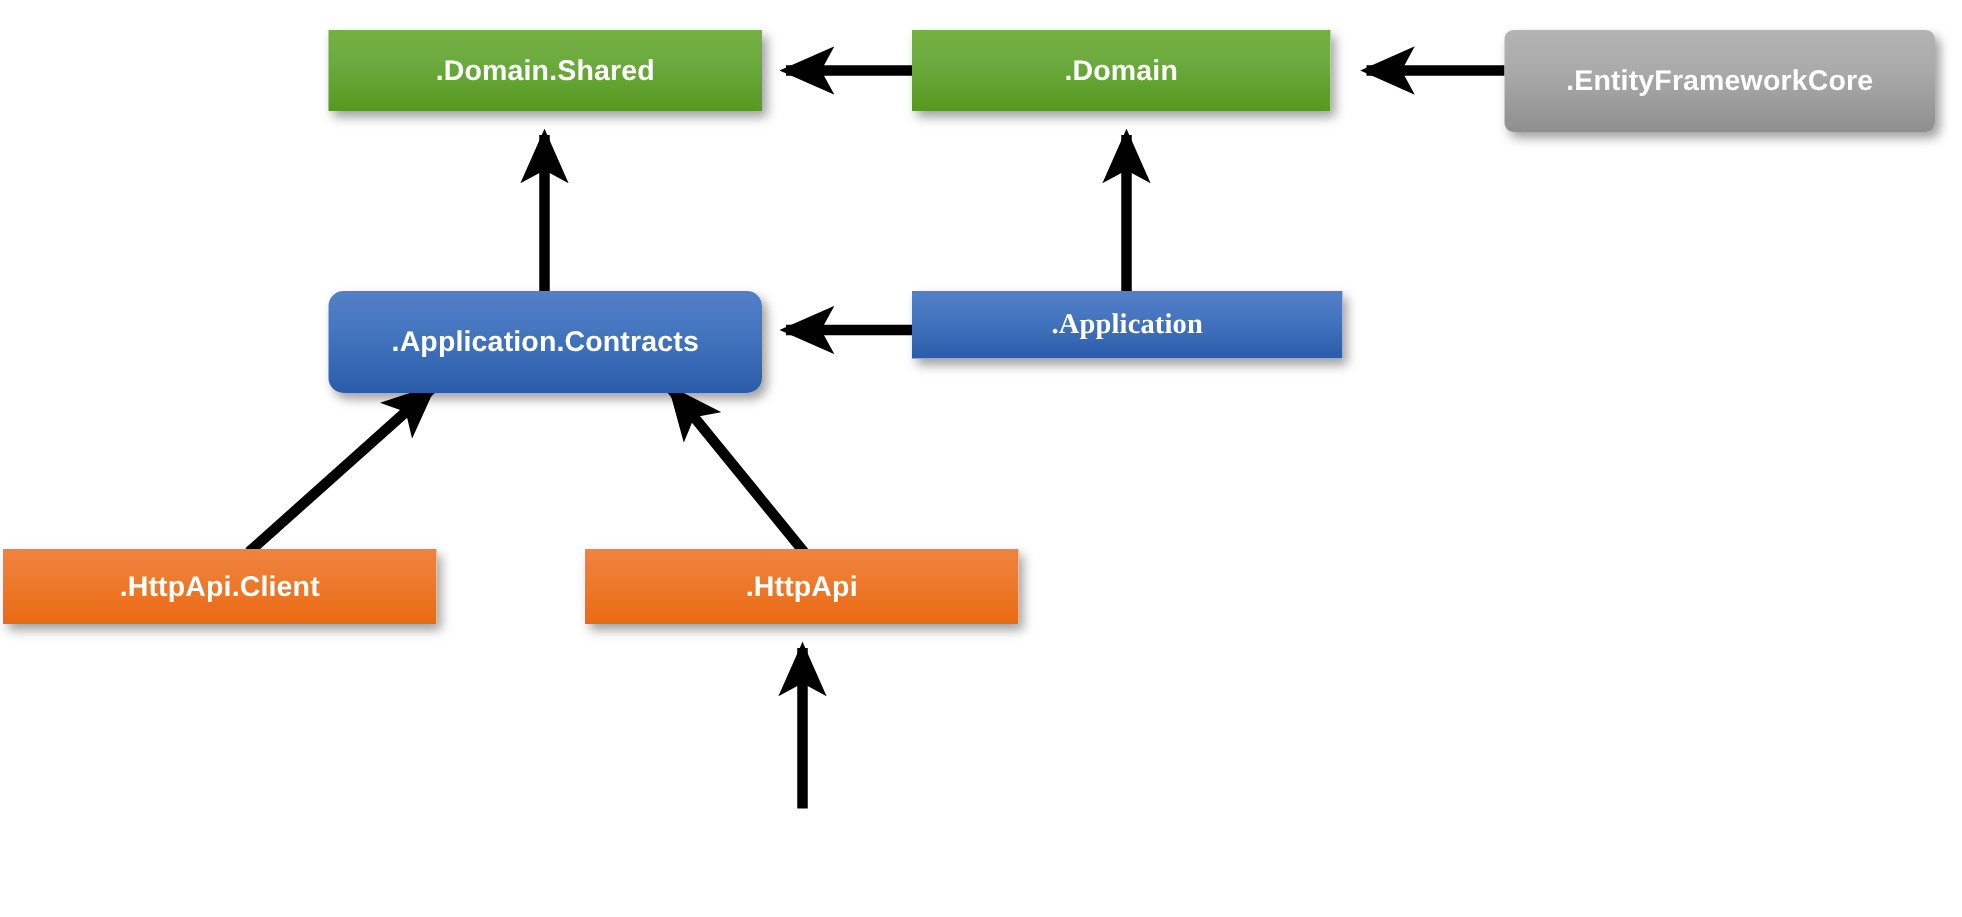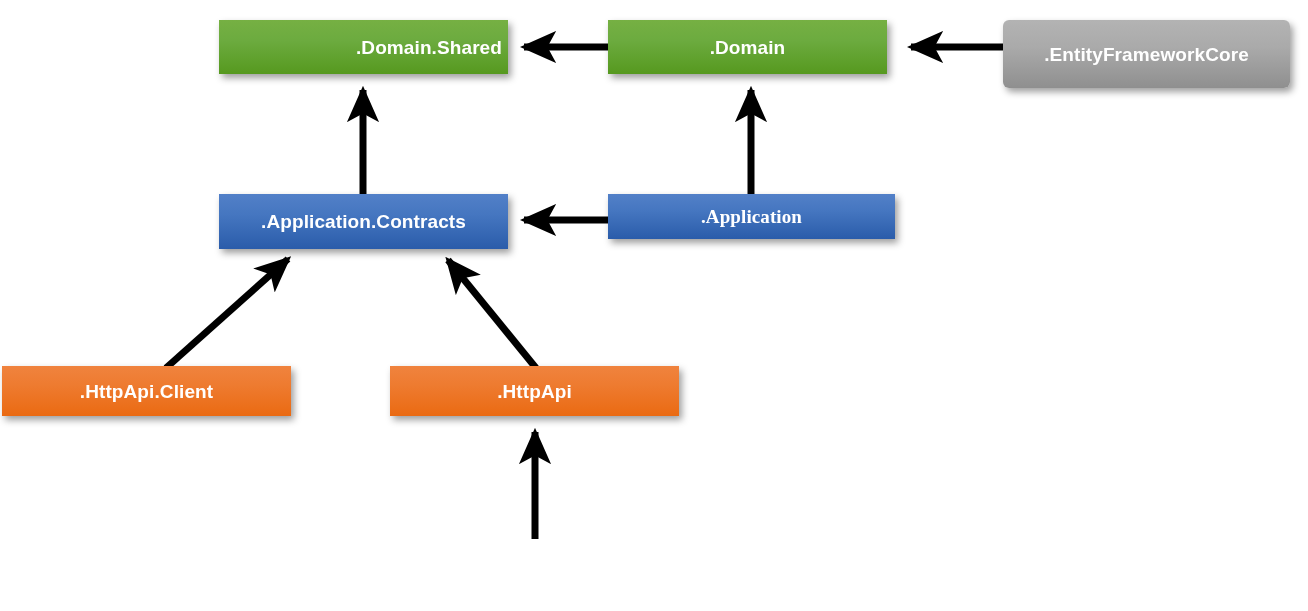--- a/index.html
+++ b/index.html
@@ -86,33 +86,33 @@
 
     <line x1="608" y1="220" x2="524" y2="220" stroke="#000000" stroke-width="7" marker-end="url(#arrowhead)"></line>
 
     <line x1="166" y1="368" x2="288" y2="259" stroke="#000000" stroke-width="7" marker-end="url(#arrowhead)"></line>
 
     <line x1="536" y1="368" x2="448" y2="260" stroke="#000000" stroke-width="7" marker-end="url(#arrowhead)"></line>
 
     <line x1="535" y1="539" x2="535" y2="432" stroke="#000000" stroke-width="7" marker-end="url(#arrowhead)"></line>
   </svg>
 
-  <div class="node-box fill-green" style="left:219px; top:20px; width:289px; height:54px;justify-content:flex-end;">
+  <div class="node-box fill-green" style="left:219px; top:20px; width:289px; height:54px;">
     <span class="node-label">.Domain.Shared</span>
   </div>
 
   <div class="node-box fill-green" style="left:608px; top:20px; width:279px; height:54px;">
     <span class="node-label">.Domain</span>
   </div>
 
   <div class="node-box fill-gray" style="left:1003px; top:20px; width:287px; height:68px;">
     <span class="node-label">.EntityFrameworkCore</span>
   </div>
 
-  <div class="node-box fill-blue" style="left:219px; top:194px; width:289px; height:55px;">
+  <div class="node-box fill-blue" style="left:219px; top:194px; width:289px; height:68px;border-radius:10px;">
     <span class="node-label">.Application.Contracts</span>
   </div>
 
   <div class="node-box fill-blue" style="left:608px; top:194px; width:287px; height:45px;font-family:Liberation Serif, serif;">
     <span class="node-label">.Application</span>
   </div>
 
   <div class="node-box fill-orange" style="left:2px; top:366px; width:289px; height:50px;">
     <span class="node-label">.HttpApi.Client</span>
   </div>

